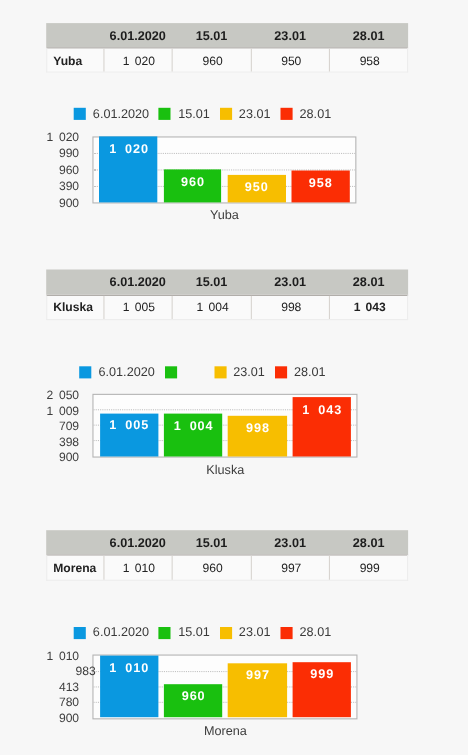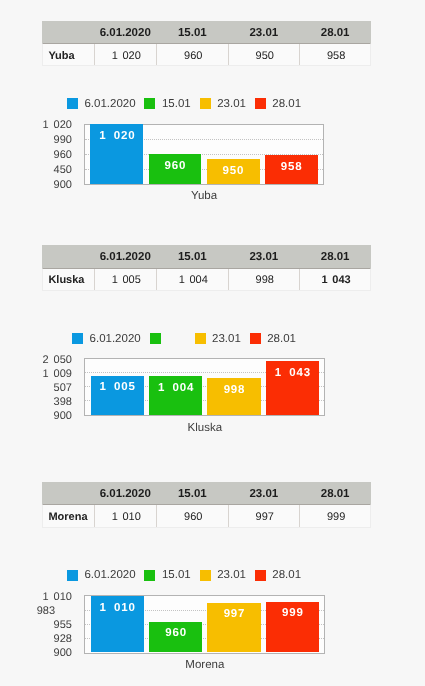--- a/index.html
+++ b/index.html
@@ -104,21 +104,21 @@
         <div class="bar" style="left:121.34187082405344px;width:52.89532293986637px;height:24.958333333333336px;bottom:0.4000000000000057px;background:#f7be00;">
           <span class="val">950</span>
         </div>
         <div class="bar" style="left:179.42093541202672px;width:52.89532293986637px;height:28.951666666666668px;bottom:0.4000000000000057px;background:#fb2d04;">
           <span class="val">958</span>
         </div>
       </div>
       <div class="ylab" style="right:353.1px;top:120.1px;">1 020</div>
       <div class="ylab" style="right:353.1px;top:135.075px;text-align:center;">990</div>
       <div class="ylab" style="right:353.1px;top:150.05px;">960</div>
-      <div class="ylab" style="right:353.1px;top:165.025px;">450</div>
+      <div class="ylab" style="right:353.1px;top:165.025px;">390</div>
       <div class="ylab" style="right:353.1px;top:180px;">900</div>
       <div class="xttl" style="left:84.3px;width:239.5px;top:190.3px;">Yuba</div>
     </div>
     <div class="report" style="top:0;">
       <div class="tblwrap" style="left:42.4px;top:245.4px;width:328.6px;height:45.599999999999994px;">
         <div class="hdr" style="width:328.6px;height:22.4px;">
           <div class="hcell" style="left:51.800000000000004px;width:62.1px;height:22.4px;">6.01.2020</div>
           <div class="hcell" style="left:113.9px;width:72px;height:22.4px;">15.01</div>
           <div class="hcell" style="left:185.9px;width:71.00000000000003px;height:22.4px;">23.01</div>
           <div class="hcell" style="left:256.90000000000003px;width:71.69999999999999px;height:22.4px;">28.01</div>
@@ -167,21 +167,21 @@
         </div>
         <div class="bar" style="left:122.15933184855231px;width:53.251670378619146px;height:36.78266666666667px;bottom:0.39999999999997726px;background:#f7be00;">
           <span class="val">998</span>
         </div>
         <div class="bar" style="left:180.62966592427614px;width:53.251670378619146px;height:53.67266666666668px;bottom:0.39999999999997726px;background:#fb2d04;">
           <span class="val">1 043</span>
         </div>
       </div>
       <div class="ylab" style="right:353.1px;top:354.75px;">2 050</div>
       <div class="ylab" style="right:353.1px;top:368.825px;">1 009</div>
-      <div class="ylab" style="right:353.1px;top:382.9px;">507</div>
+      <div class="ylab" style="right:353.1px;top:382.9px;">709</div>
       <div class="ylab" style="right:353.1px;top:396.975px;">398</div>
       <div class="ylab" style="right:353.1px;top:411.05px;">900</div>
       <div class="xttl" style="left:84.3px;width:241.09999999999997px;top:422.2px;">Kluska</div>
     </div>
     <div class="report" style="top:0;">
       <div class="tblwrap" style="left:42.4px;top:482px;width:328.6px;height:45.599999999999994px;">
         <div class="hdr" style="width:328.6px;height:22.4px;">
           <div class="hcell" style="left:51.800000000000004px;width:62.1px;height:22.4px;">6.01.2020</div>
           <div class="hcell" style="left:113.9px;width:72px;height:22.4px;">15.01</div>
           <div class="hcell" style="left:185.9px;width:71.00000000000003px;height:22.4px;">23.01</div>
@@ -230,19 +230,19 @@
           <span class="val">960</span>
         </div>
         <div class="bar" style="left:122.15933184855231px;width:53.251670378619146px;height:49.51409090909089px;bottom:0.39999999999997726px;background:#f7be00;">
           <span class="val">997</span>
         </div>
         <div class="bar" style="left:180.62966592427614px;width:53.251670378619146px;height:50.53499999999998px;bottom:0.39999999999997726px;background:#fb2d04;">
           <span class="val">999</span>
         </div>
       </div>
       <div class="ylab" style="right:353.1px;top:592px;">1 010</div>
-      <div class="ylab" style="right:370px;top:606.0375px;">983</div>
-      <div class="ylab" style="right:353.1px;top:620.075px;">955</div>
-      <div class="ylab" style="right:353.1px;top:634.1125px;">928</div>
+      <div class="ylab" style="right:338px;top:606.0375px;">983</div>
+      <div class="ylab" style="right:353.1px;top:620.075px;">413</div>
+      <div class="ylab" style="right:353.1px;top:634.1125px;">780</div>
       <div class="ylab" style="right:353.1px;top:648.15px;">900</div>
       <div class="xttl" style="left:84.3px;width:241.09999999999997px;top:658.9px;">Morena</div>
     </div>
   </div>
 
 </body></html>

